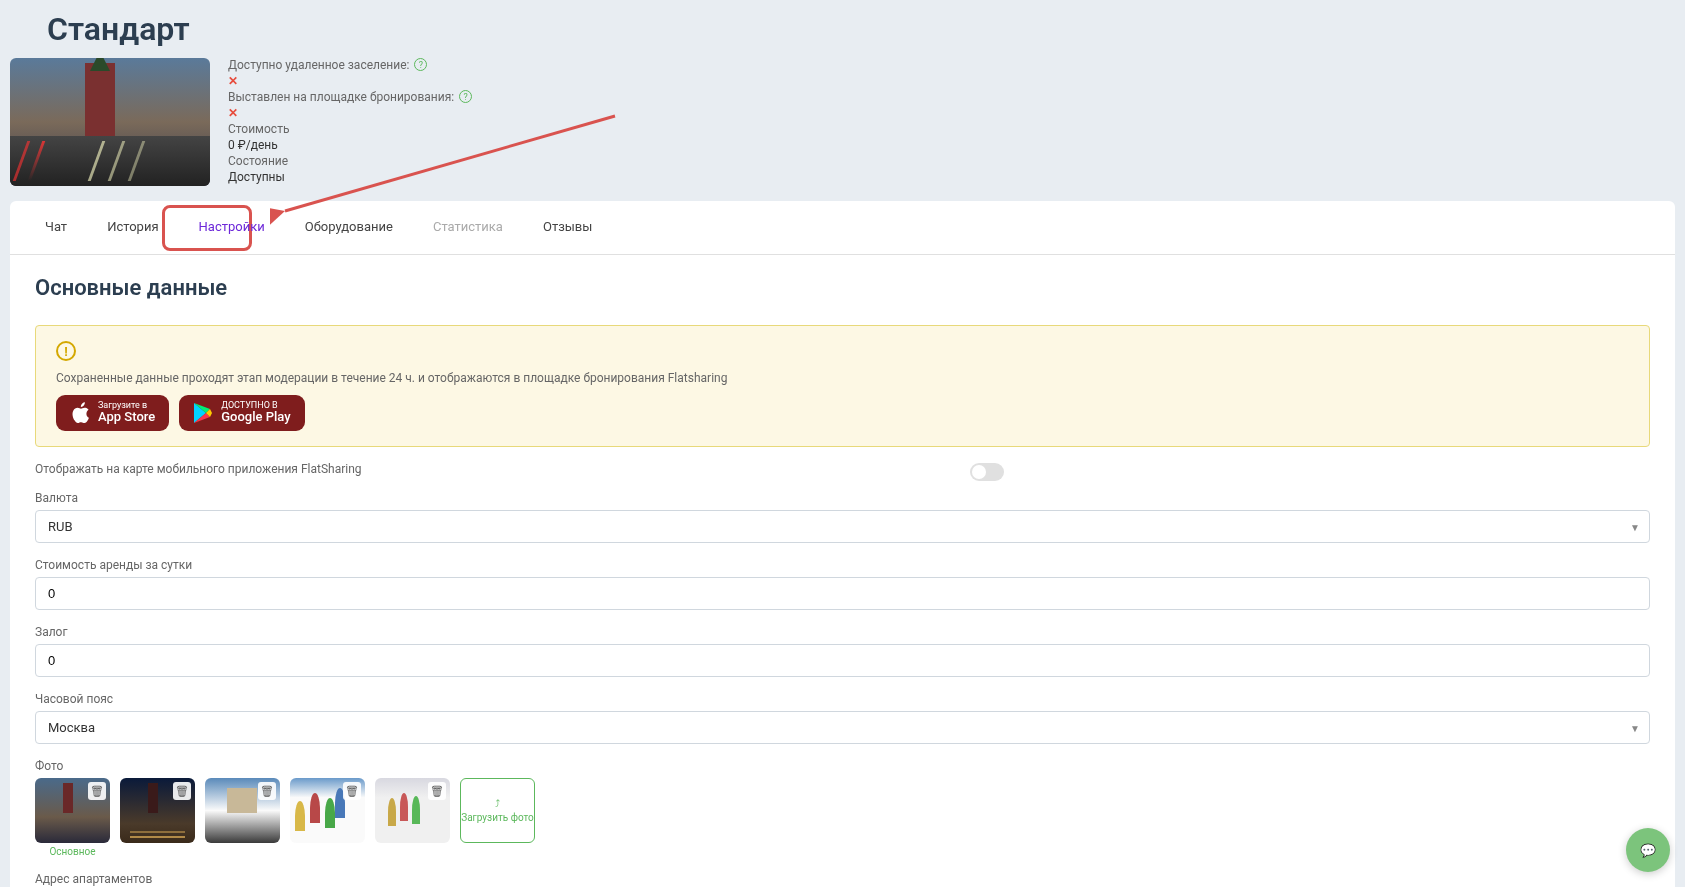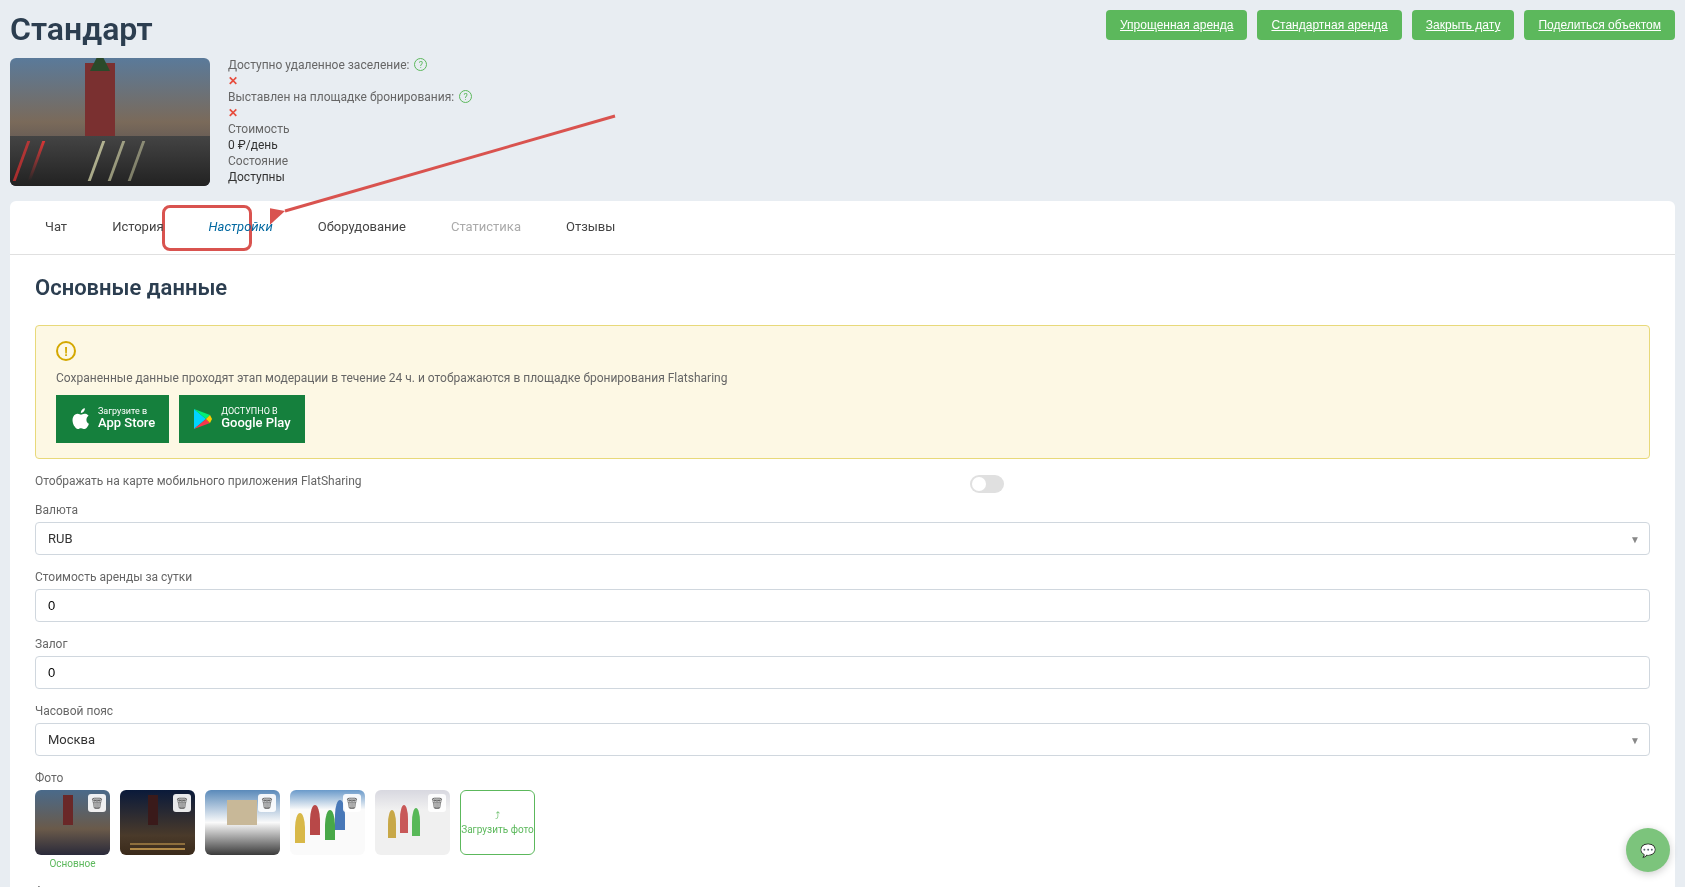--- a/index.html
+++ b/index.html
@@ -9,23 +9,24 @@
       font-size: 13px;
       color: #333;
     }
     .page-container {
       width: 1685px;
       position: relative;
       padding: 10px;
     }
     .header-bar {
       display: flex;
-      justify-content: space-between;
+      justify-content: flex-start;
       align-items: flex-start;
       margin-bottom: 10px;
+      margin-left: 37px;
     }
     .page-title {
       font-size: 32px;
       font-weight: 600;
       color: #2c3e50;
     }
     .action-buttons {
       display: flex;
       gap: 10px;
     }
@@ -115,33 +116,32 @@
     }
     .content-card {
       background: #fff;
       border-radius: 6px;
       position: relative;
     }
     .tabs {
       display: flex;
       border-bottom: 1px solid #e0e0e0;
       padding: 0 15px;
-      gap: 5px;
       position: relative;
     }
     .tab {
       padding: 18px 20px;
       font-size: 13px;
       color: #444;
       cursor: pointer;
       border-bottom: 2px solid transparent;
       position: relative;
       z-index: 2;
     }
-    .tab.active { color: #0369a1; font-style: italic; }
+    .tab.active { color: #6d28d9; }
     .tab.disabled { color: #aaa; }
     .tab-highlight {
       position: absolute;
       left: 152px;
       top: 4px;
       width: 90px;
       height: 46px;
       border: 3px solid #d9534f;
       border-radius: 8px;
       z-index: 1;
@@ -176,24 +176,24 @@
       color: #d4a800;
       font-weight: bold;
       margin-bottom: 10px;
     }
     .alert-text { font-size: 12px; color: #666; margin-bottom: 10px; }
     .store-badges { display: flex; gap: 10px; }
     .store-badge {
       display: flex;
       align-items: center;
       gap: 8px;
-      background: #15803d;
+      background: #7f1d1d;
       color: #fff;
-      padding: 12px 14px;
-      border-radius: 0;
+      padding: 6px 14px;
+      border-radius: 9px;
       cursor: pointer;
     }
     .store-badge .small { font-size: 9px; line-height: 1; }
     .store-badge .big { font-size: 13px; font-weight: 500; line-height: 1.1; }
     .form-body { padding: 0 25px 20px; }
     .toggle-row {
       display: flex;
       align-items: center;
       justify-content: space-between;
       margin-bottom: 10px;
@@ -310,26 +310,20 @@
       box-shadow: 0 2px 8px rgba(0,0,0,0.2);
     }
   </style>
 </head>
 <body>
 
 <div class="page-container">
 
   <div class="header-bar">
     <h1 class="page-title">Стандарт</h1>
-    <div class="action-buttons">
-      <button class="btn-green">Упрощенная аренда</button>
-      <button class="btn-green">Стандартная аренда</button>
-      <button class="btn-green">Закрыть дату</button>
-      <button class="btn-green">Поделиться объектом</button>
-    </div>
   </div>
 
   <div class="info-section">
     <div class="main-image">
       <div class="kremlin-tower"></div>
       <div class="kremlin-road"></div>
     </div>
     <div class="info-meta">
       <div class="info-row">
         <span class="info-label">Доступно удаленное заселение:</span>

